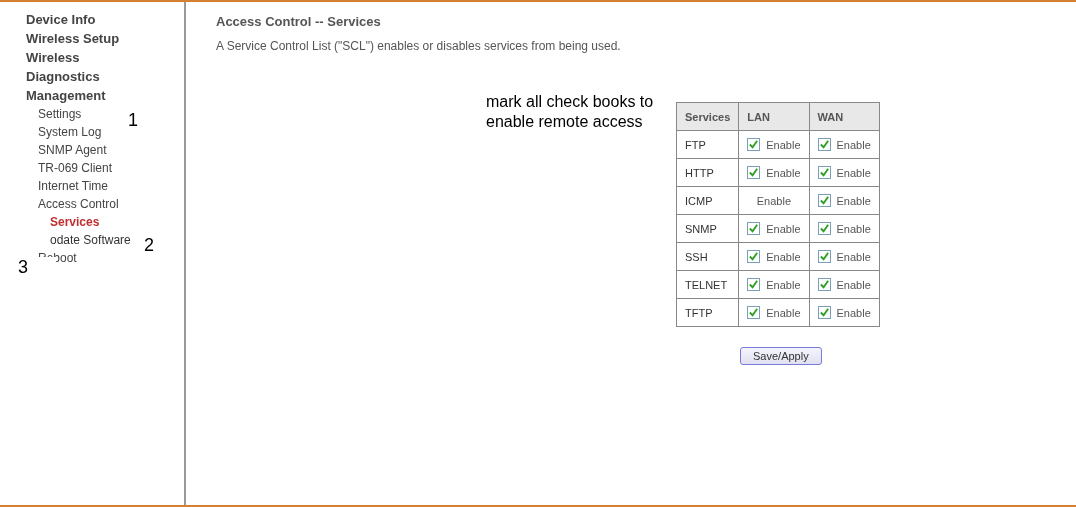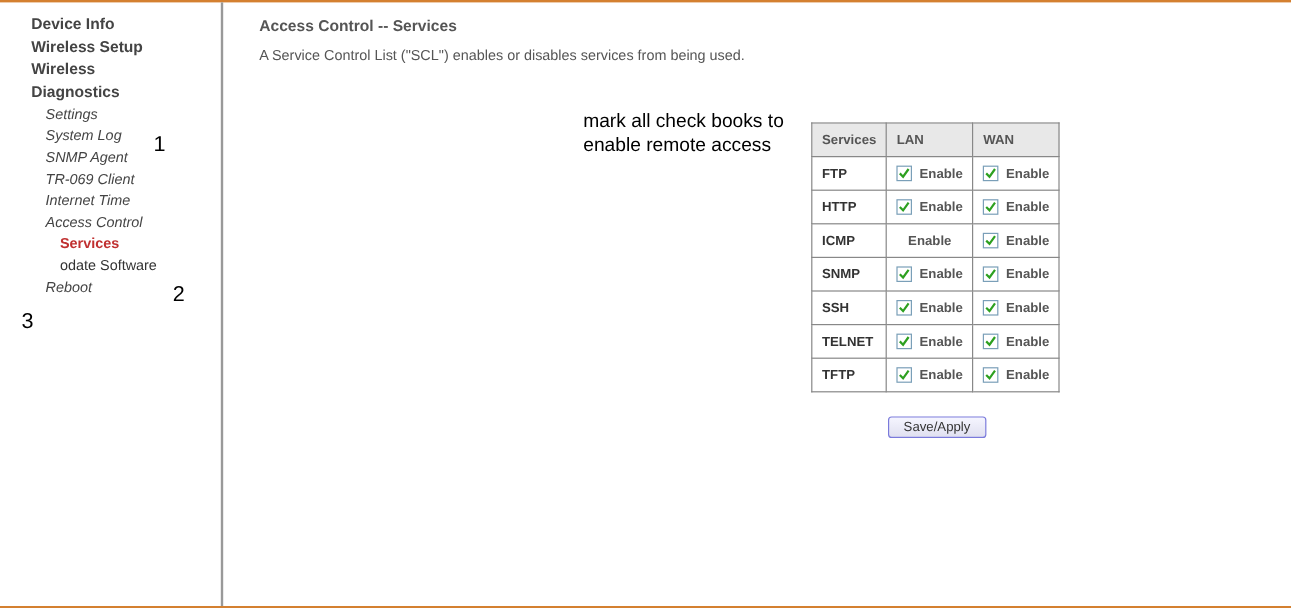--- a/index.html
+++ b/index.html
@@ -40,21 +40,20 @@
       cursor: pointer;
       white-space: nowrap;
     }
     .sidebar-sub {
       padding: 2px 13px 2px 22px;
       font-size: 12px;
       color: #444;
       cursor: pointer;
       white-space: nowrap;
       font-weight: normal;
-      font-style: italic;
     }
     .sidebar-sub2 {
       padding: 2px 0 2px 34px;
       font-size: 12px;
       cursor: pointer;
       white-space: nowrap;
       font-weight: normal;
     }
     .sidebar-sub2.active {
       color: #c03030;
@@ -99,21 +98,20 @@
       left: 490px;
       border: 1px solid #888;
       border-collapse: collapse;
     }
     .service-table th, .service-table td {
       border: 1px solid #888;
       padding: 5px 8px;
       font-size: 11px;
       text-align: left;
       height: 28px;
-      font-weight: bold;
     }
     .service-table th {
       background: #e8e8e8;
       font-weight: bold;
       color: #555;
     }
     .service-table .col-svc {
       width: 58px;
     }
     .service-table .col-lan, .service-table .col-wan {
@@ -194,20 +192,21 @@
 <body>
 
 <div class="top-line"></div>
 
 <div class="container">
   <div class="sidebar">
     <div class="sidebar-item">Device Info</div>
     <div class="sidebar-item">Wireless Setup</div>
     <div class="sidebar-item">Wireless</div>
     <div class="sidebar-item">Diagnostics</div>
+    <div class="sidebar-item">Management</div>
     <div class="sidebar-sub">Settings</div>
     <div class="sidebar-sub">System Log</div>
     <div class="sidebar-sub">SNMP Agent</div>
     <div class="sidebar-sub">TR-069 Client</div>
     <div class="sidebar-sub">Internet Time</div>
     <div class="sidebar-sub">Access Control</div>
     <div class="sidebar-sub2 active">Services</div>
     <div class="sidebar-sub2">odate Software</div>
     <div class="sidebar-sub">Reboot</div>
 

